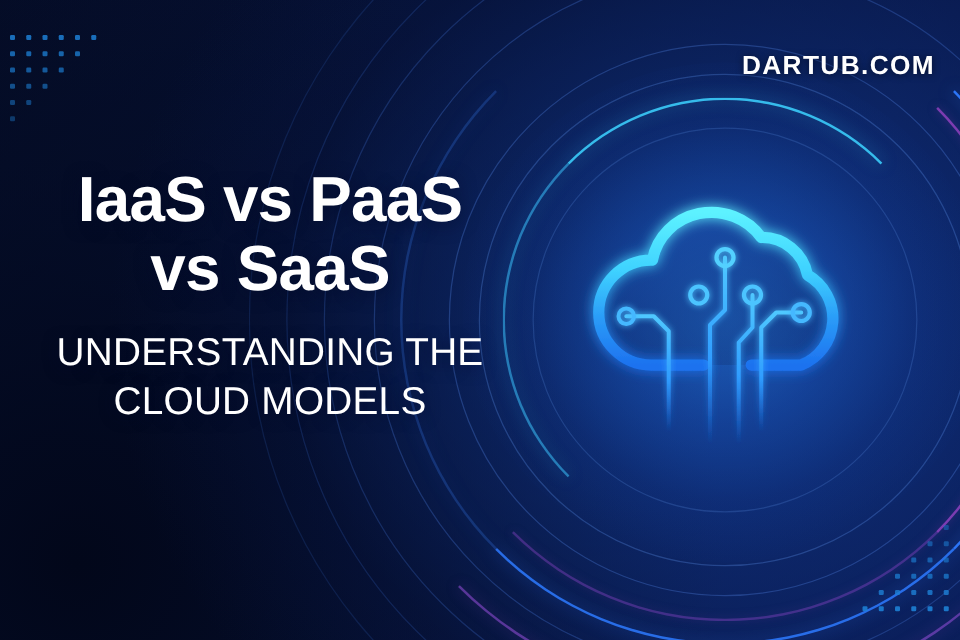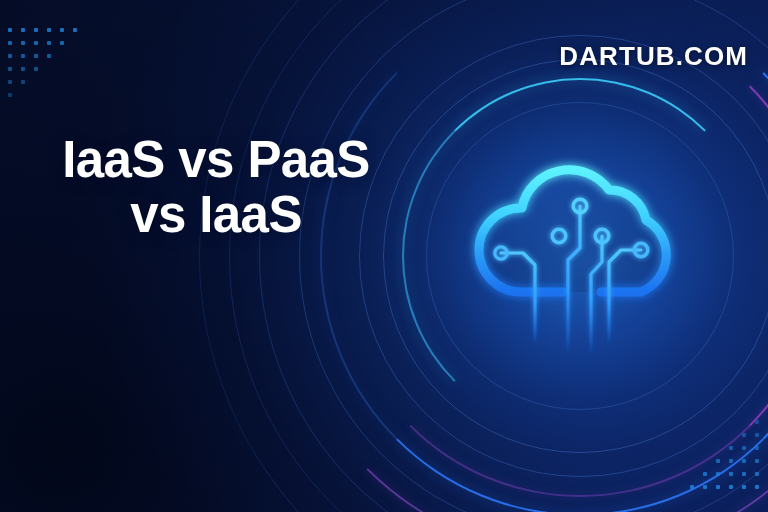--- a/index.html
+++ b/index.html
@@ -67,21 +67,21 @@
     background: #1d7fd4;
     border-radius: 1px;
   }
 
   
   .logo {
     position: absolute;
     right: 20px;
     top: 41px;
     color: #ffffff;
-    font-size: 26px;
+    font-size: 21px;
     font-weight: bold;
     letter-spacing: 1.1px;
     text-shadow: 0 1px 6px rgba(0, 0, 0, 0.55);
     white-space: nowrap;
   }
   .headline-block {
     position: absolute;
     left: 0;
     top: 132px;
     width: 432px;
@@ -265,17 +265,21 @@
         <circle cx="186" cy="110" r="6.8" fill="none" stroke="#45b8ff" stroke-width="3.4"></circle>
       </g>
     </svg>
   </div>
 
   <div class="logo">DARTUB.COM</div>
 
   <div class="headline-block">
     <h1 class="headline">
       <span>IaaS vs PaaS</span><br>
-      <span>vs IaaS</span>
+      <span>vs SaaS</span>
     </h1>
+    <p class="subhead">
+      <span>UNDERSTANDING THE</span><br>
+      <span>CLOUD MODELS</span>
+    </p>
   </div>
 
 </div>
 
 </body></html>

